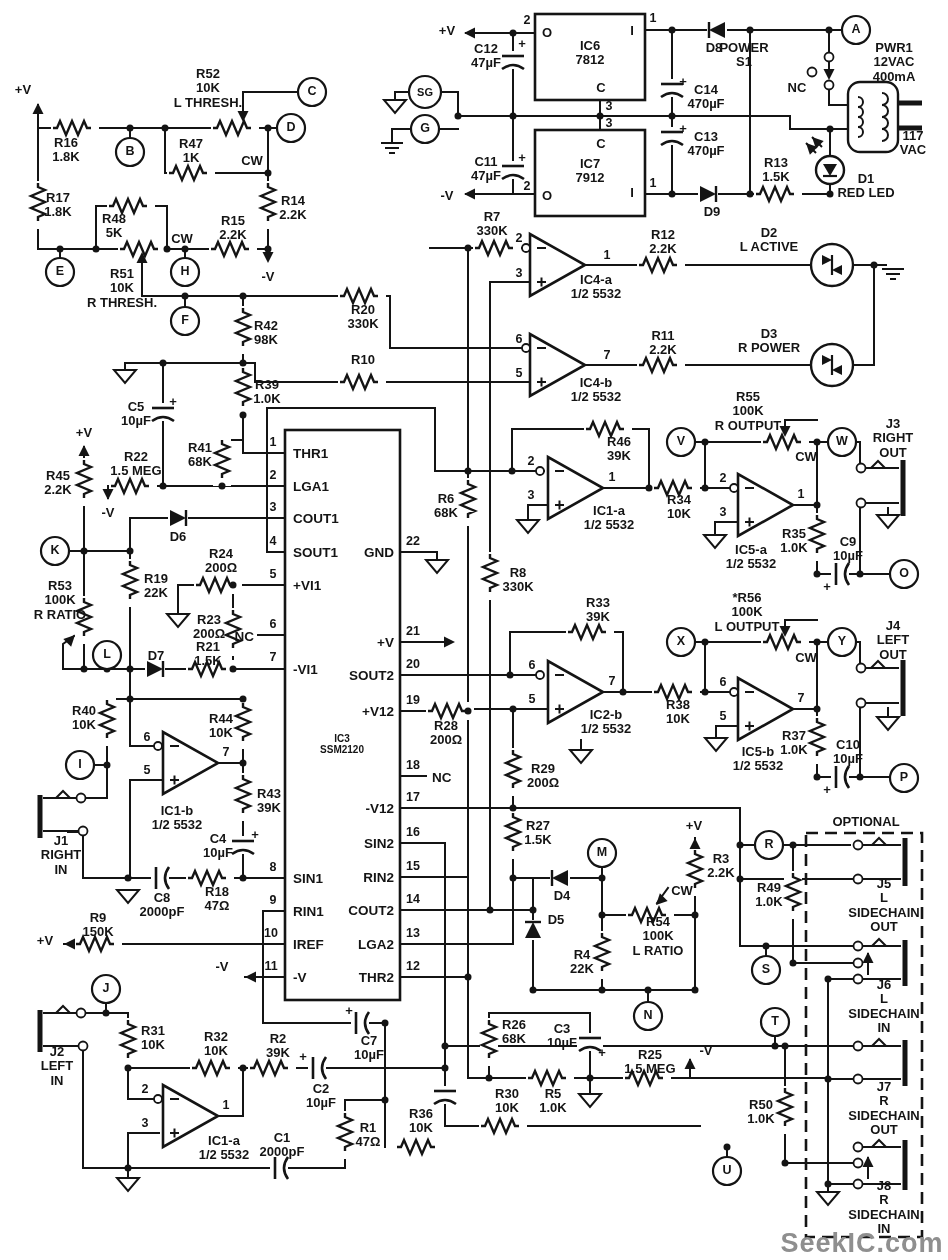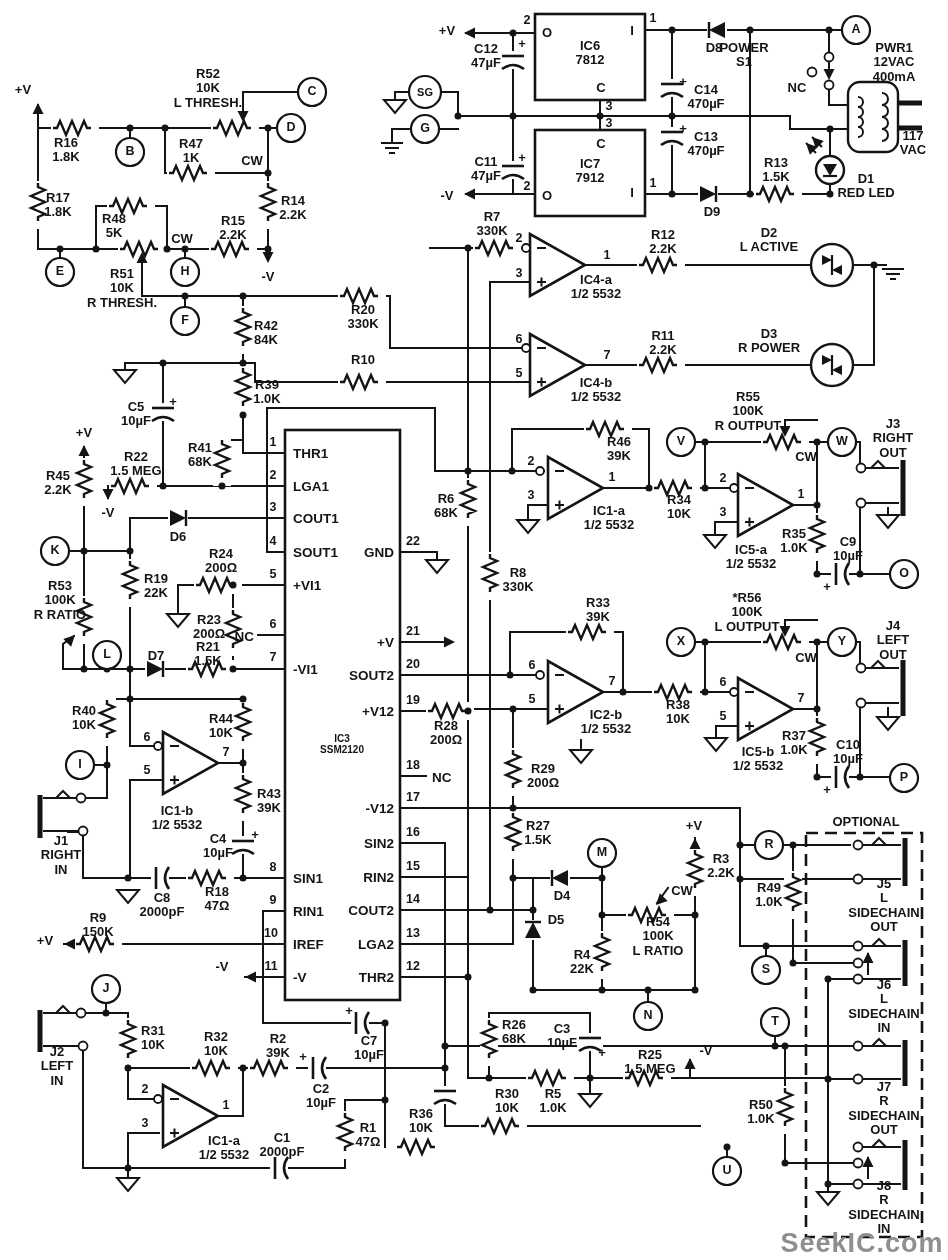--- a/index.html
+++ b/index.html
@@ -526,21 +526,21 @@
 <span class="lbl pn" style="left:519px;top:340px">6</span>
 <span class="lbl pn" style="left:519px;top:374px">5</span>
 <span class="lbl pn" style="left:607px;top:356px">7</span>
 <span class="lbl" style="left:596px;top:390px">IC4-b
 1/2 5532</span>
 
 <span class="lbl" style="left:363px;top:317px">R20
 330K</span>
 <span class="lbl" style="left:363px;top:360px">R10</span>
 <span class="lbl" style="left:266px;top:333px">R42
-84K</span>
+98K</span>
 <span class="lbl" style="left:267px;top:392px">R39
 1.0K</span>
 <span class="lbl" style="left:136px;top:414px">C5
 10µF</span>
 <span class="lbl" style="left:173px;top:402px">+</span>
 <span class="lbl" style="left:136px;top:464px">R22
 1.5 MEG</span>
 <span class="lbl" style="left:108px;top:513px">-V</span>
 <span class="lbl" style="left:200px;top:455px">R41
 68K</span>

